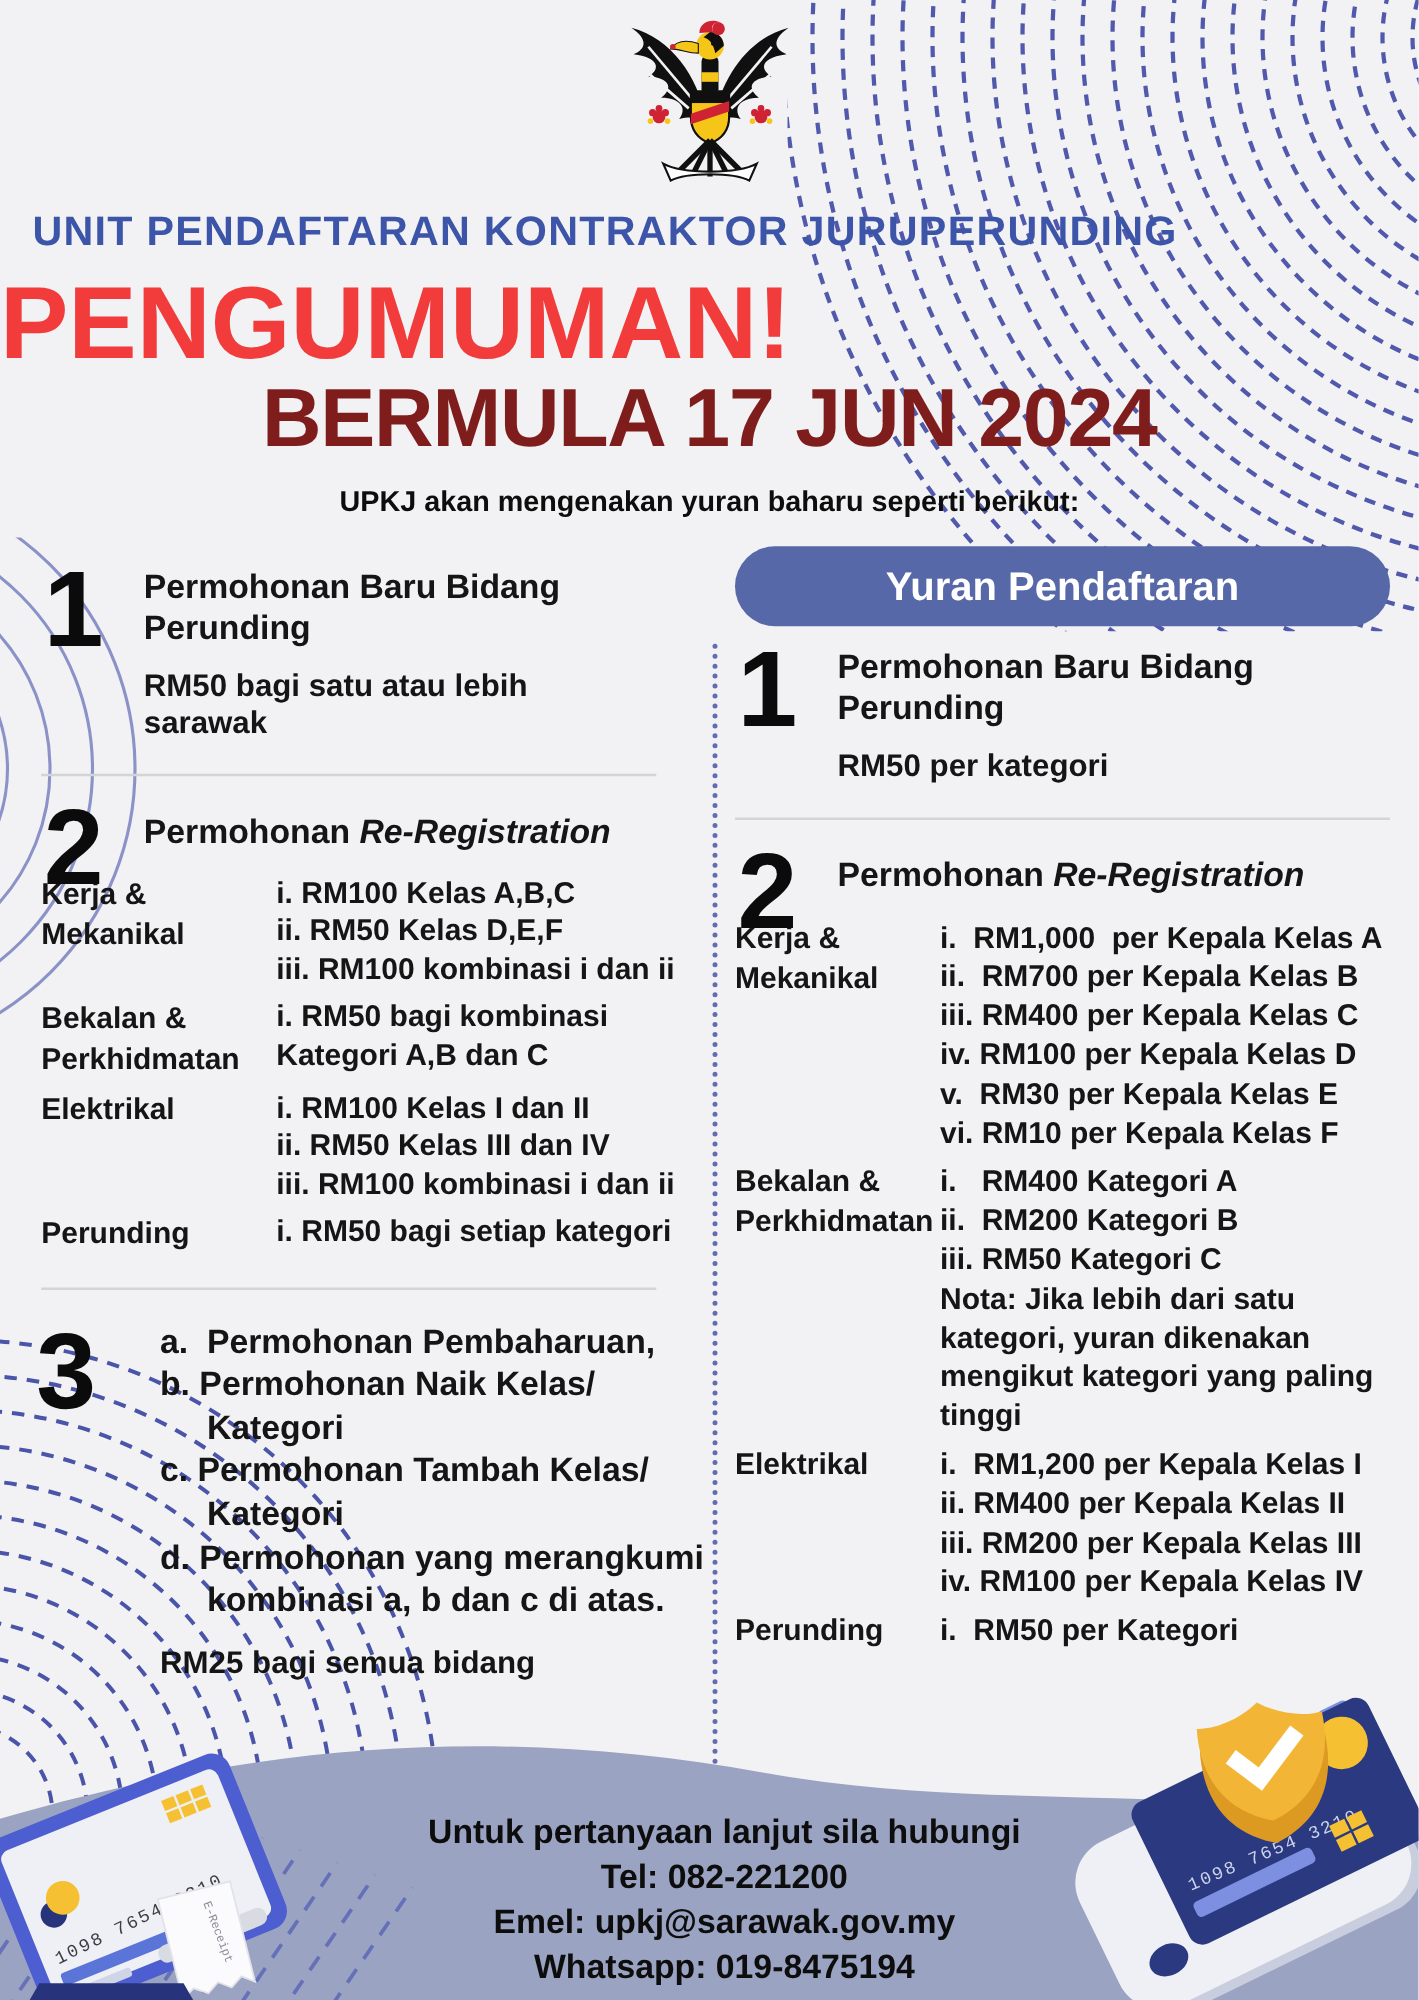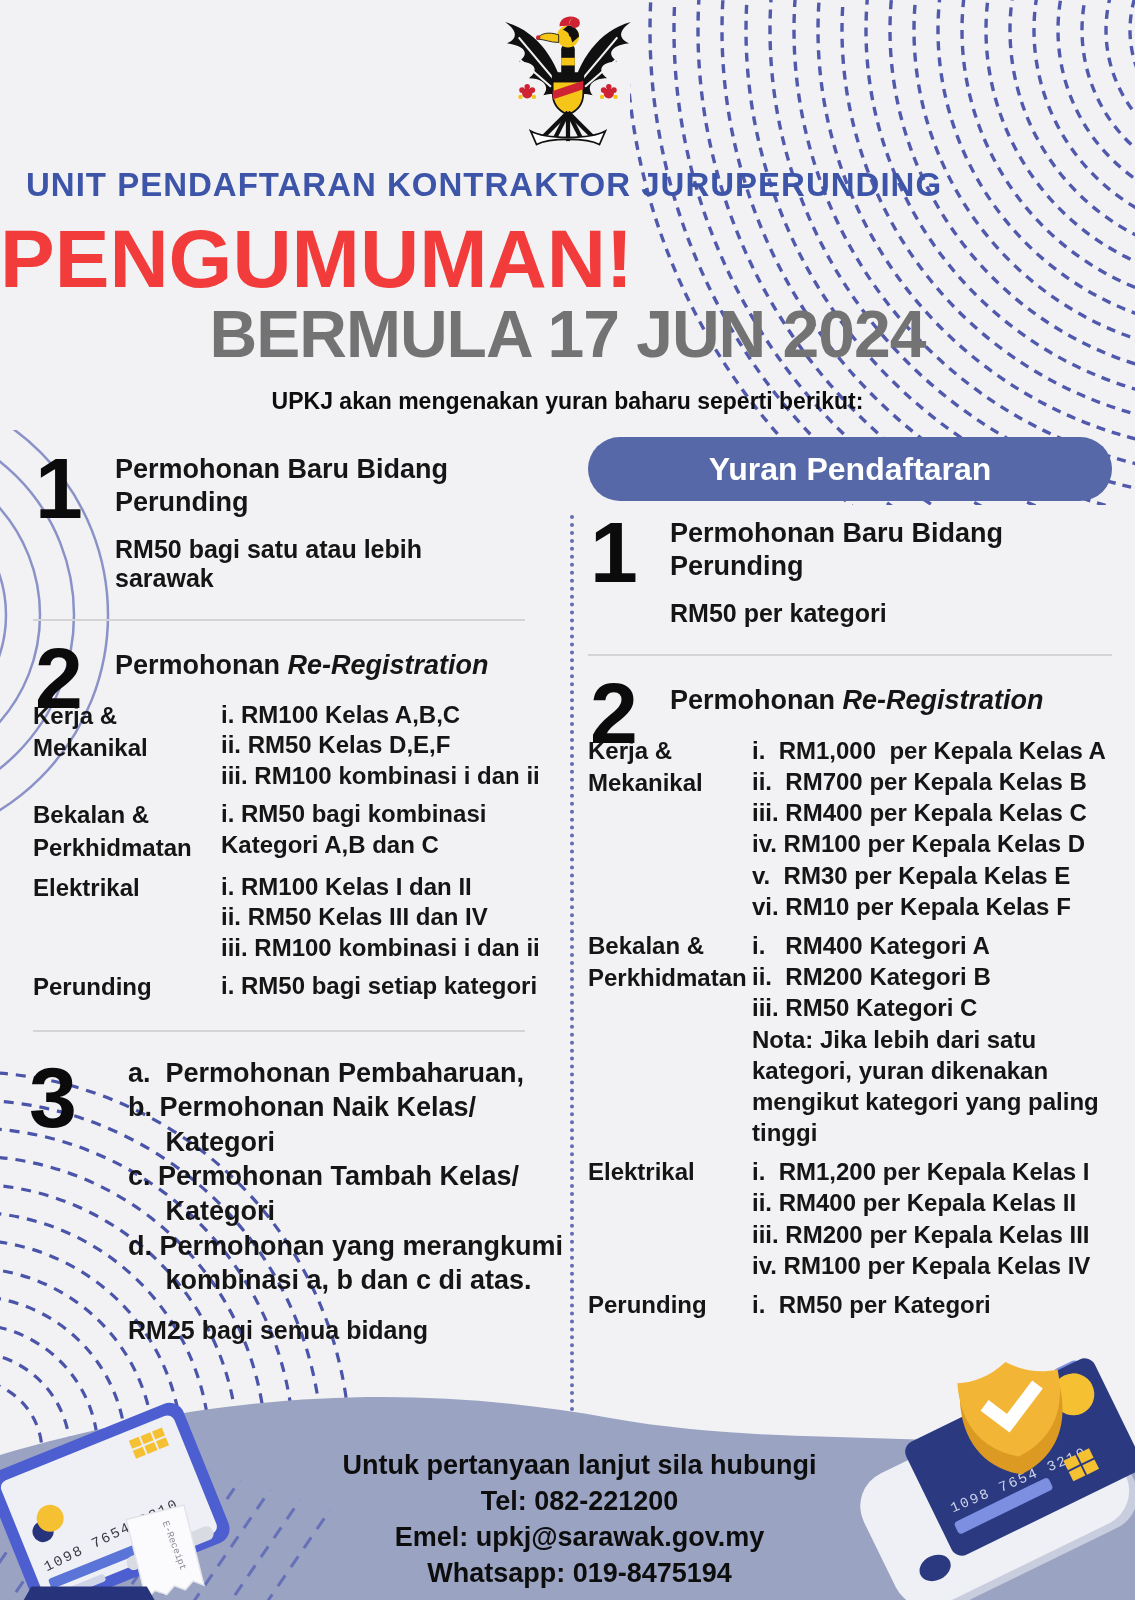--- a/index.html
+++ b/index.html
@@ -15,21 +15,21 @@
   .org-title{
     position:absolute; top:166px; left:0; width:100%; text-align:left;
     font-size:33px; font-weight:700; letter-spacing:1px; color:#3d55a8;padding-left:26px;
   }
   .headline{
     position:absolute; top:212px; left:0; width:100%; text-align:left;
     font-size:82px; font-weight:900; letter-spacing:0px; color:#f23b3b;
   }
   .subheadline{
     position:absolute; top:296px; left:0; width:100%; text-align:center;
-    font-size:66px; font-weight:900; letter-spacing:-1px; color:#737373;
+    font-size:66px; font-weight:900; letter-spacing:-1px; color:#7f1d1d;
   }
   .intro{
     position:absolute; top:388px; left:0; width:100%; text-align:center;
     font-size:23px; font-weight:700; color:#0d0d0d;
   }
 
   
   .col{position:absolute; top:437px;}
   .col-left{left:33px; width:492px;}
   .col-right{left:588px; width:524px;}

